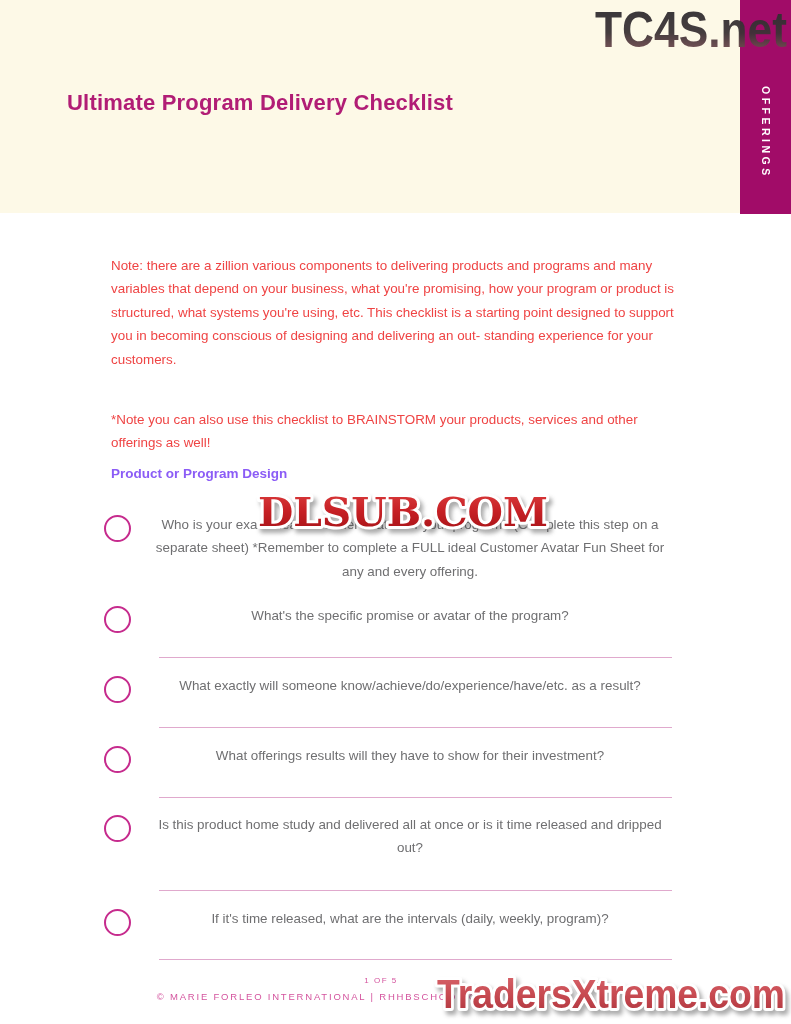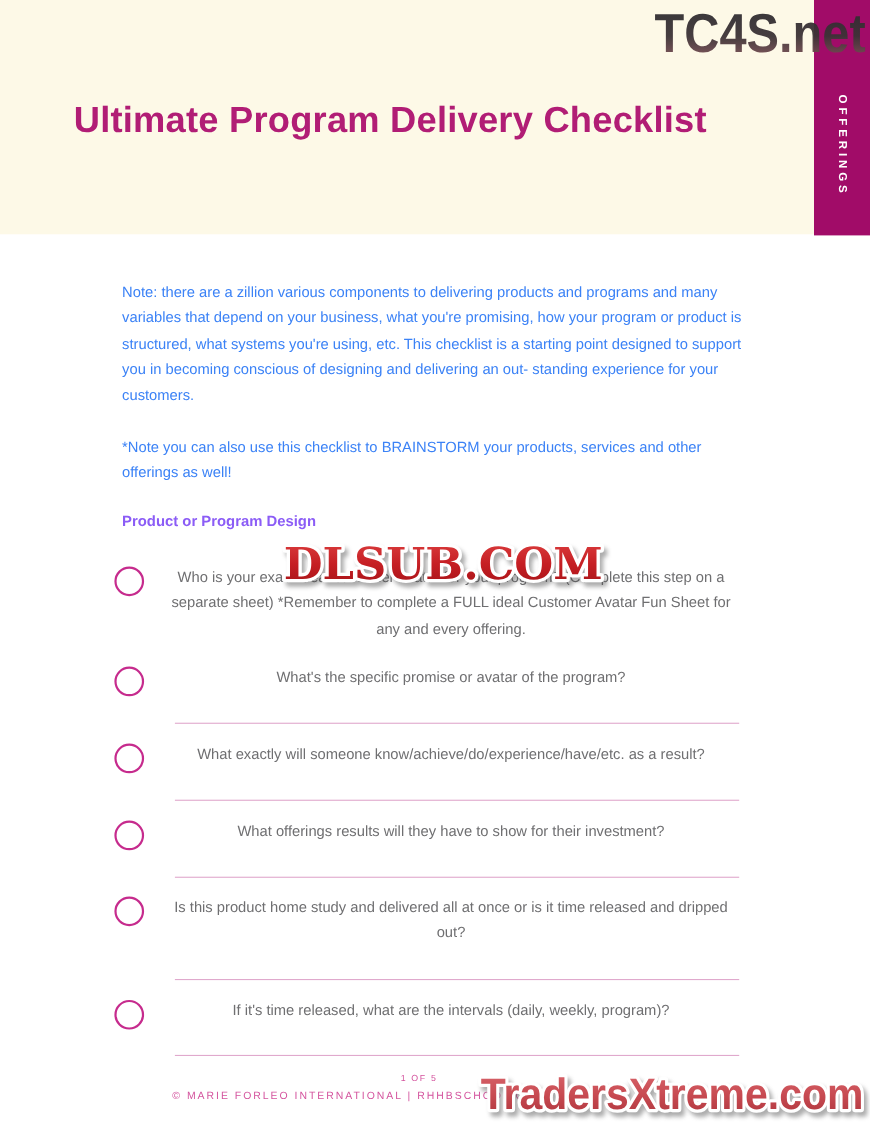--- a/index.html
+++ b/index.html
@@ -12,29 +12,29 @@
   .header-band{position:absolute;left:0;top:0;width:791px;height:213px;background:#fdf9e7;}
   .side-tab{position:absolute;right:0;top:0;width:51px;height:214px;background:#a10c68;}
   .side-tab .tab-text{
     position:absolute;top:86px;left:50%;transform:translateX(-50%);
     writing-mode:vertical-rl;
     color:#ffffff;font-size:10.5px;font-weight:bold;letter-spacing:3.5px;
     font-family:"Liberation Sans",sans-serif;
   }
   .doc-title{
     position:absolute;left:67px;top:90px;margin:0;
-    font-size:33px;font-weight:bold;color:#b11d75;letter-spacing:.2px;
+    font-size:22px;font-weight:bold;color:#b11d75;letter-spacing:.2px;
   }
   
   .para{
     position:absolute;left:111px;width:575px;margin:0;
-    font-size:13.4px;line-height:23.4px;color:#3b82f6;
+    font-size:13.4px;line-height:23.4px;color:#ef4444;
   }
   .para-note{top:254px;}
-  .para-brainstorm{top:395px;}
+  .para-brainstorm{top:408px;}
   .section-heading{
     position:absolute;left:111px;top:466px;margin:0;
     font-size:13.5px;font-weight:bold;color:#8b5cf6;
   }
   
   .check-item{position:absolute;left:104px;width:572px;text-align:center;}
   .check-circle{
     position:absolute;left:0;top:2px;width:23px;height:23px;
     border:2.5px solid #c62b8d;border-radius:50%;display:block;background:transparent;
   }

